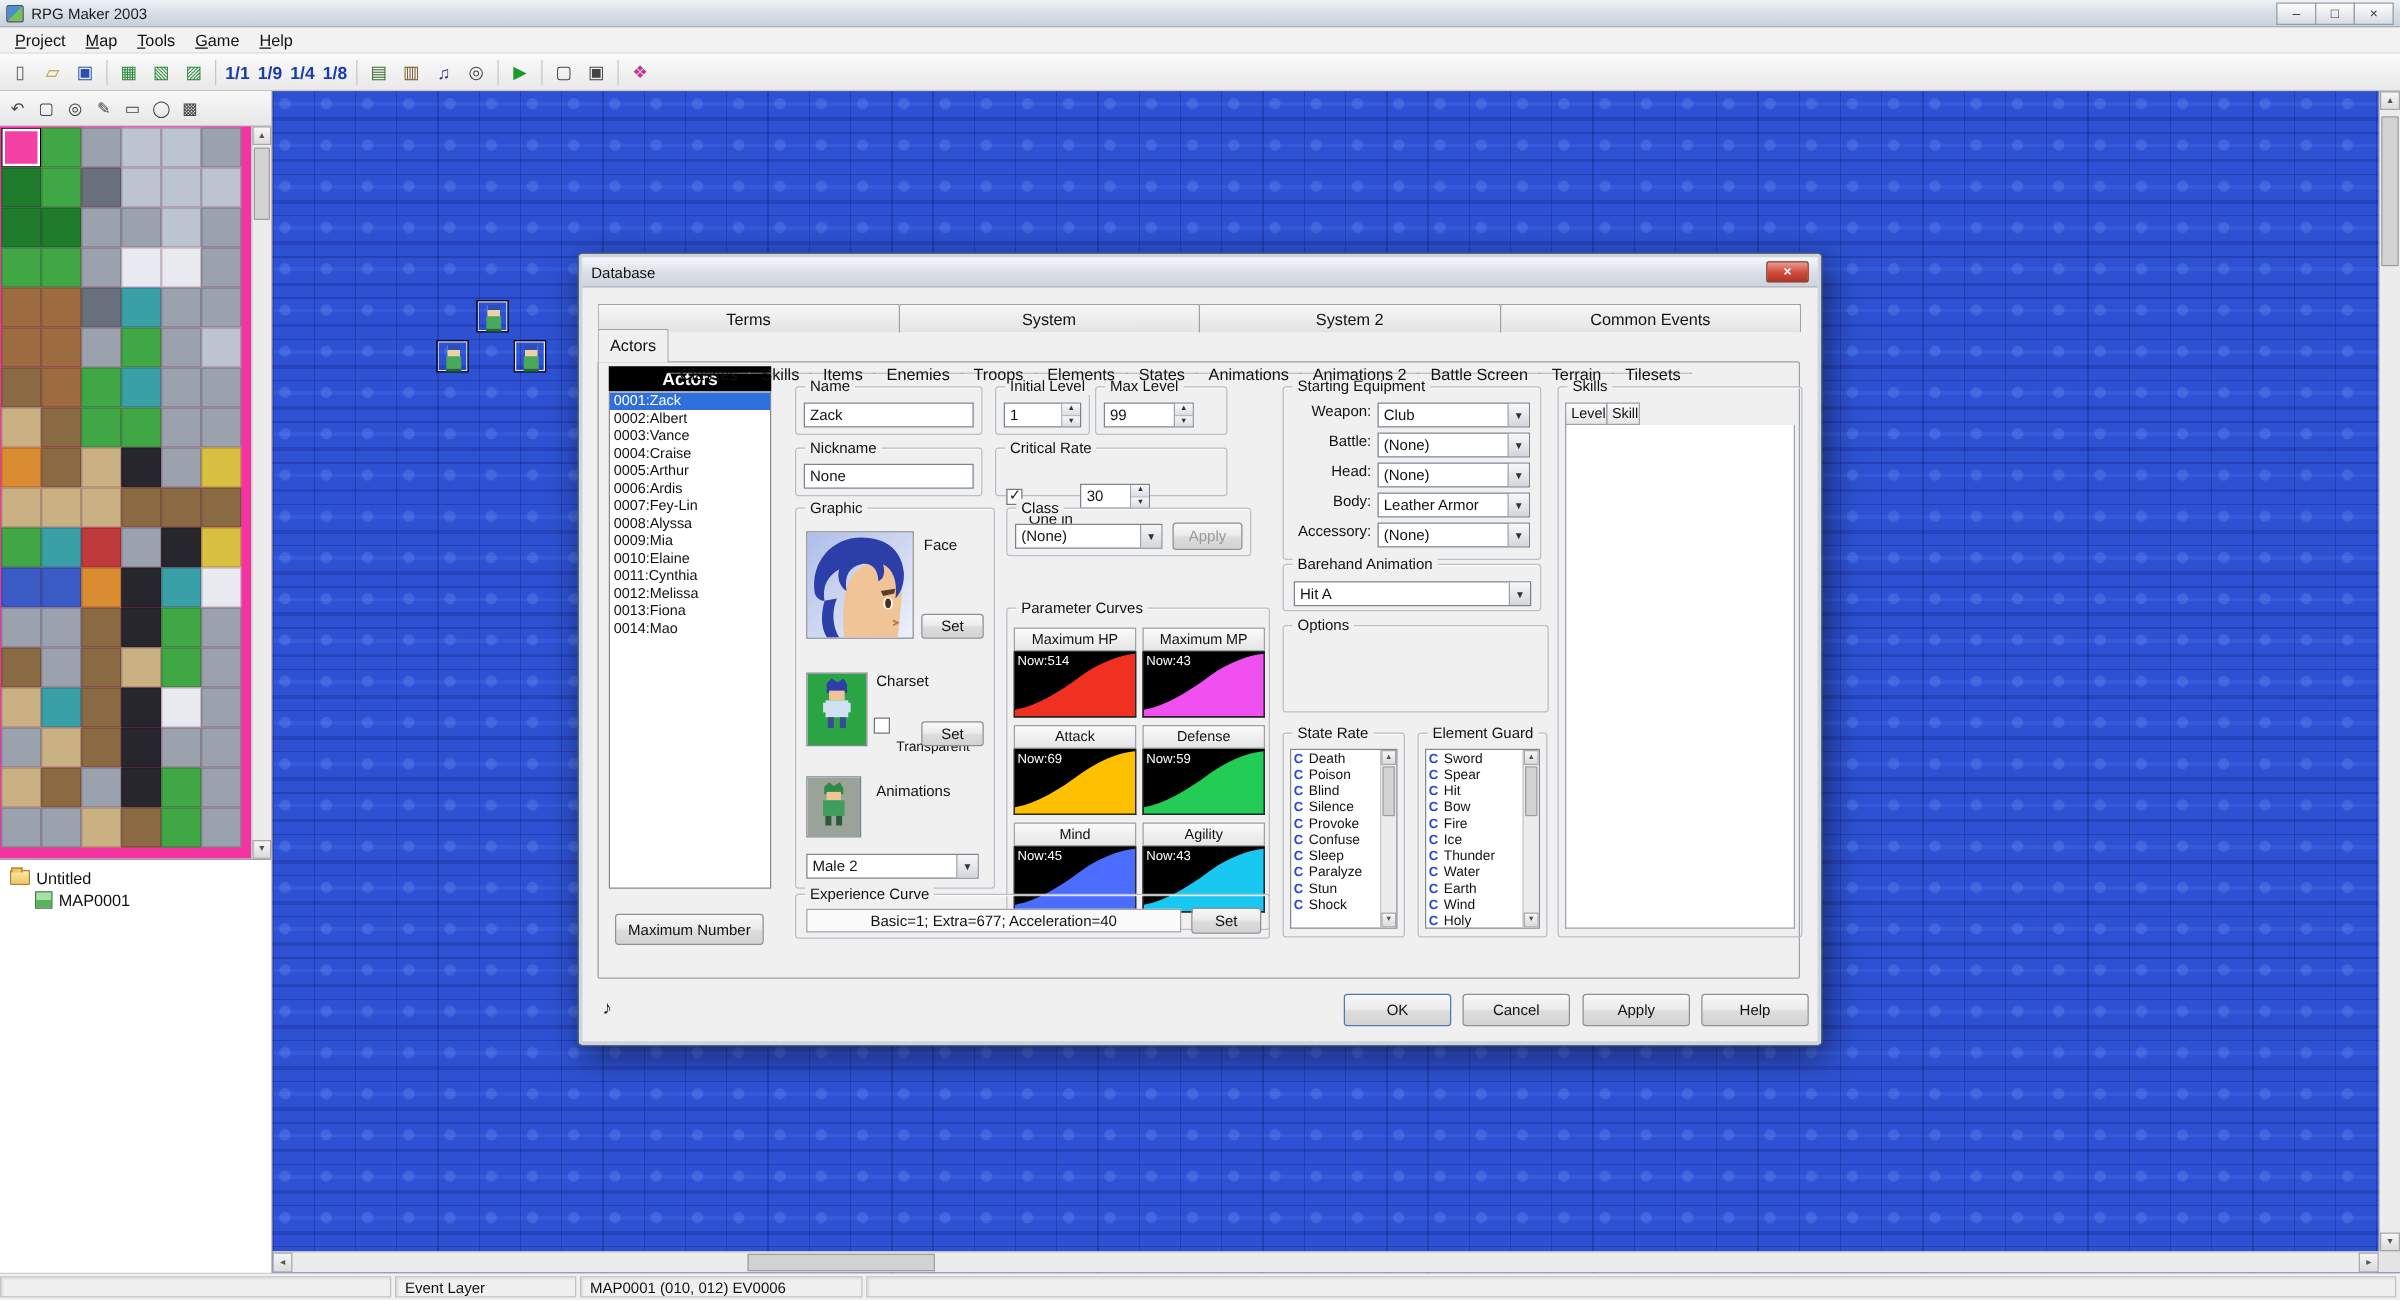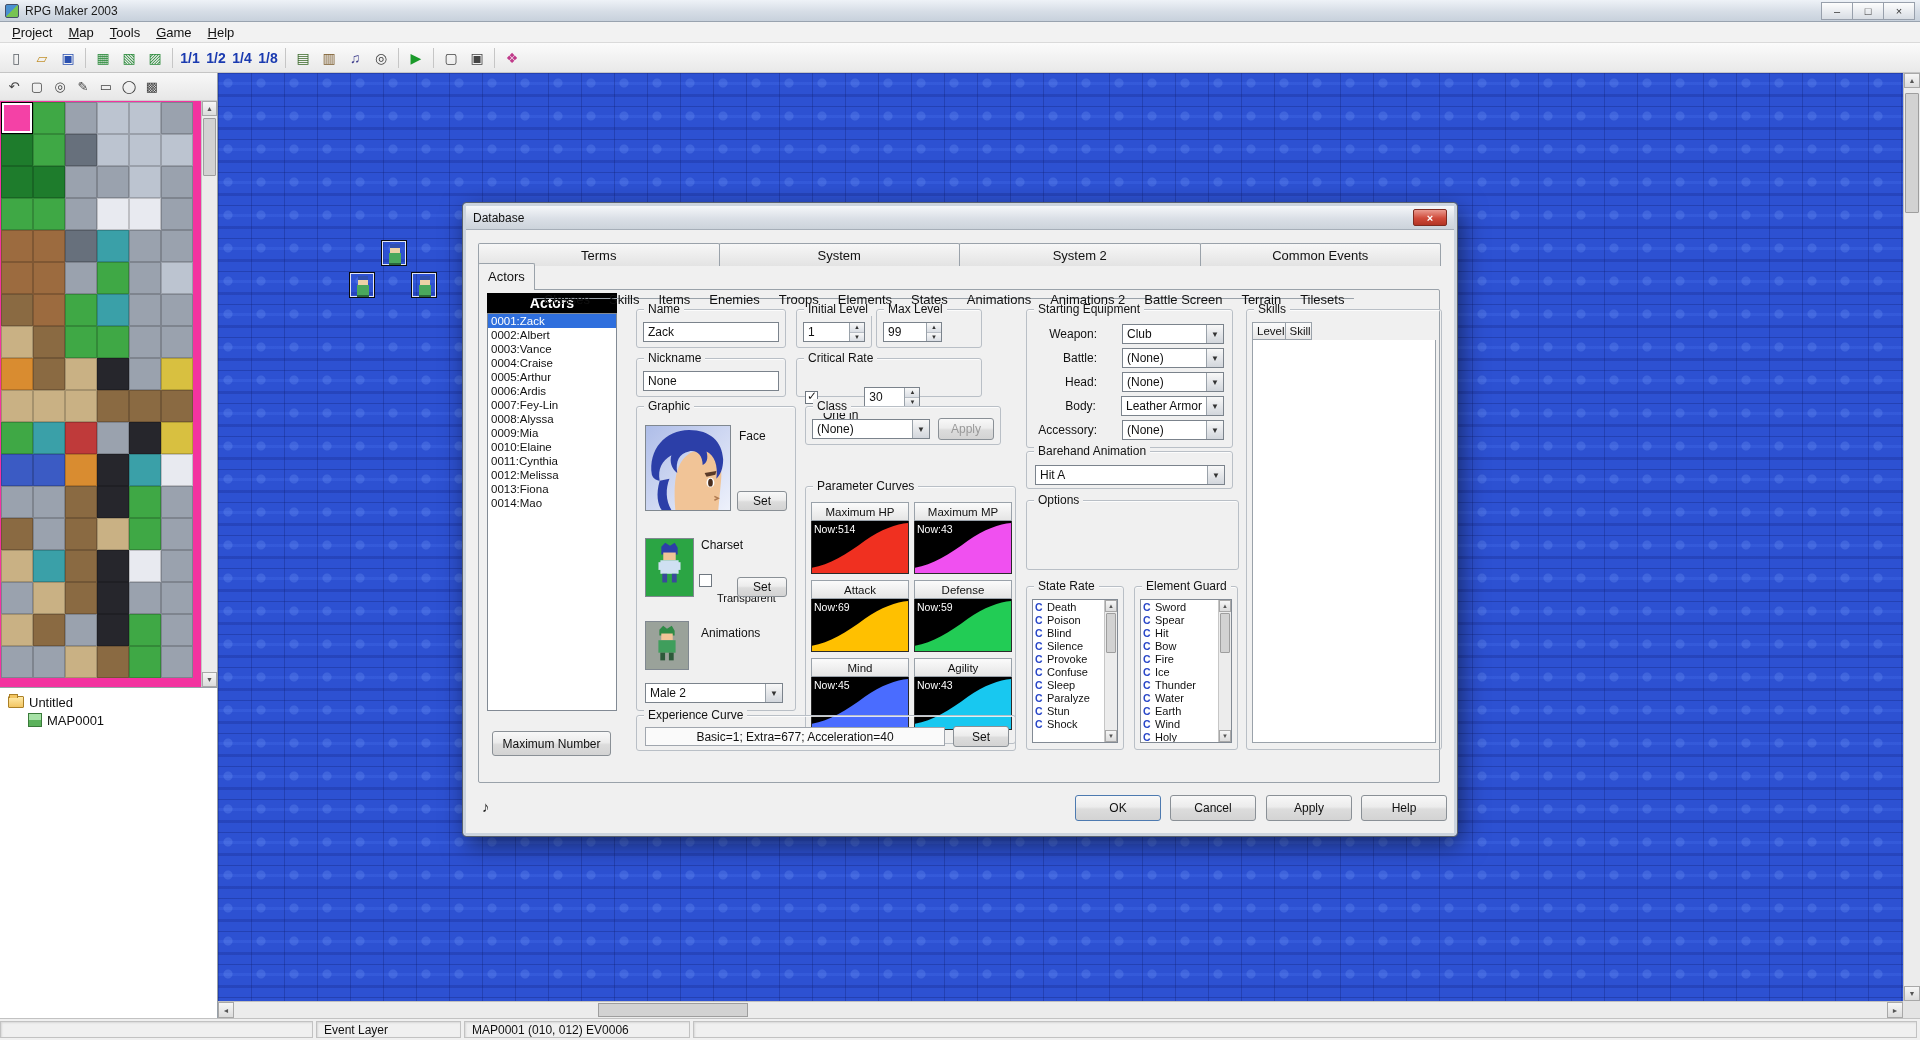--- a/index.html
+++ b/index.html
@@ -182,21 +182,21 @@
   .curve-canvas svg { position:absolute; inset:0; width:100%; height:100%; }
   .curve-canvas .now { position:absolute; left:2px; top:2px; color:#fff; font-size:10.5px; z-index:2; }
 
   
   .exp-box { position:absolute; left:8px; top:11px; width:300px; height:19px; border:1px solid #a0a6ae; background:#fafafa;
              display:flex; align-items:center; justify-content:center; font-size:12px; }
   .exp-set { position:absolute; left:316px; top:10px; width:56px; height:21px; }
 
   
   .equip-rows { position:absolute; inset:12px 8px 4px; display:flex; flex-direction:column; }
-  .equip-row { height:24px; display:flex; align-items:center;gap:20px; }
+  .equip-row { height:24px; display:flex; align-items:flex-start; }
   .equip-row .elab { width:62px; text-align:right; margin-right:5px; font-size:12px; white-space:nowrap; }
   .equip-row .dd { flex:1; height:20px; }
 
   .barehand-dd { position:absolute; left:8px; top:13px; width:190px; height:20px; }
 
   .options-grid { position:absolute; inset:14px 6px 6px 10px; display:grid; grid-template-columns:1fr 1fr; row-gap:9px; align-content:start; }
 
   
   .ratebox { position:absolute; left:5px; right:5px; top:12px; bottom:6px; border:1px solid #828a94; background:#fff; display:flex; overflow:hidden; }
   .ratelist { flex:1; overflow:hidden; }
@@ -250,21 +250,21 @@
 
 <div class="tb-item" style="color: rgb(90, 96, 102);">▯</div>
     <div class="tb-item" style="color: rgb(194, 146, 46);">▱</div>
     <div class="tb-item" style="color: rgb(42, 80, 176);">▣</div>
     <div class="tb-item sep"></div>
     <div class="tb-item" style="color: rgb(42, 138, 58);">▦</div>
     <div class="tb-item" style="color: rgb(42, 138, 58);">▧</div>
     <div class="tb-item" style="color: rgb(42, 138, 58);">▨</div>
     <div class="tb-item sep"></div>
     <div class="tb-item" style="color: rgb(26, 58, 176);">1/1</div>
-    <div class="tb-item" style="color: rgb(26, 58, 176);">1/2</div>
+    <div class="tb-item" style="color: rgb(26, 58, 176);">1/9</div>
     <div class="tb-item" style="color: rgb(26, 58, 176);">1/4</div>
     <div class="tb-item" style="color: rgb(26, 58, 176);">1/8</div>
     <div class="tb-item sep"></div>
     <div class="tb-item" style="color: rgb(58, 106, 42);">▤</div>
     <div class="tb-item" style="color: rgb(122, 90, 42);">▥</div>
     <div class="tb-item" style="color: rgb(58, 58, 138);">♫</div>
     <div class="tb-item" style="color: rgb(68, 68, 68);">◎</div>
     <div class="tb-item sep"></div>
     <div class="tb-item" style="color: rgb(26, 154, 42);">▶</div>
     <div class="tb-item sep"></div>
@@ -508,21 +508,21 @@
       <div class="spin in-spin" style="width:62px;">
         <span class="sval">1</span>
         <span class="arrows">
             <span>▲</span>
             <span>▼</span>
           </span>
       </div>
     </div>
     <div class="grp g-maxlvl">
       <span class="lg">Max Level</span>
-      <div class="spin in-spin" style="width:59px;">
+      <div class="spin in-spin" style="width:72px;">
         <span class="sval">99</span>
         <span class="arrows">
             <span>▲</span>
             <span>▼</span>
           </span>
       </div>
     </div>
     <div class="grp g-nick">
       <span class="lg">Nickname</span>
       <div class="txt in-field">None</div>

